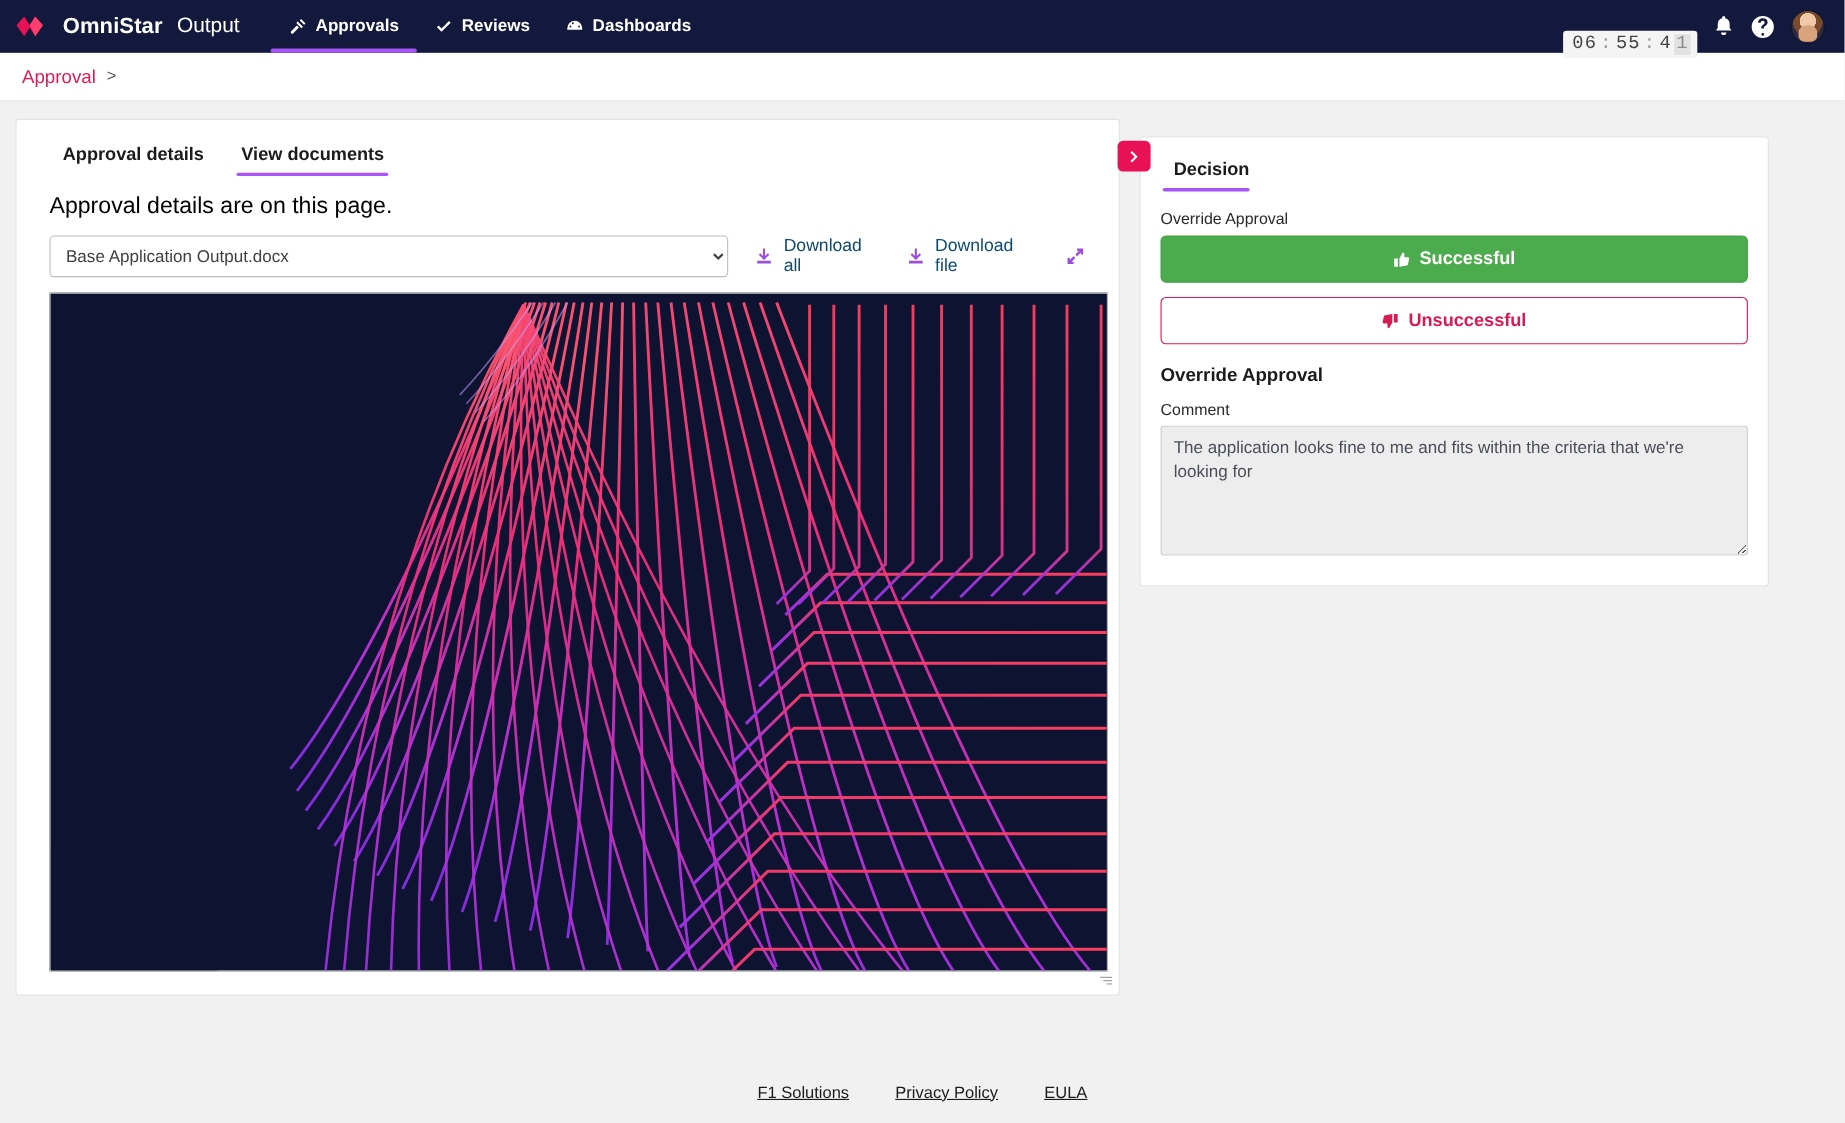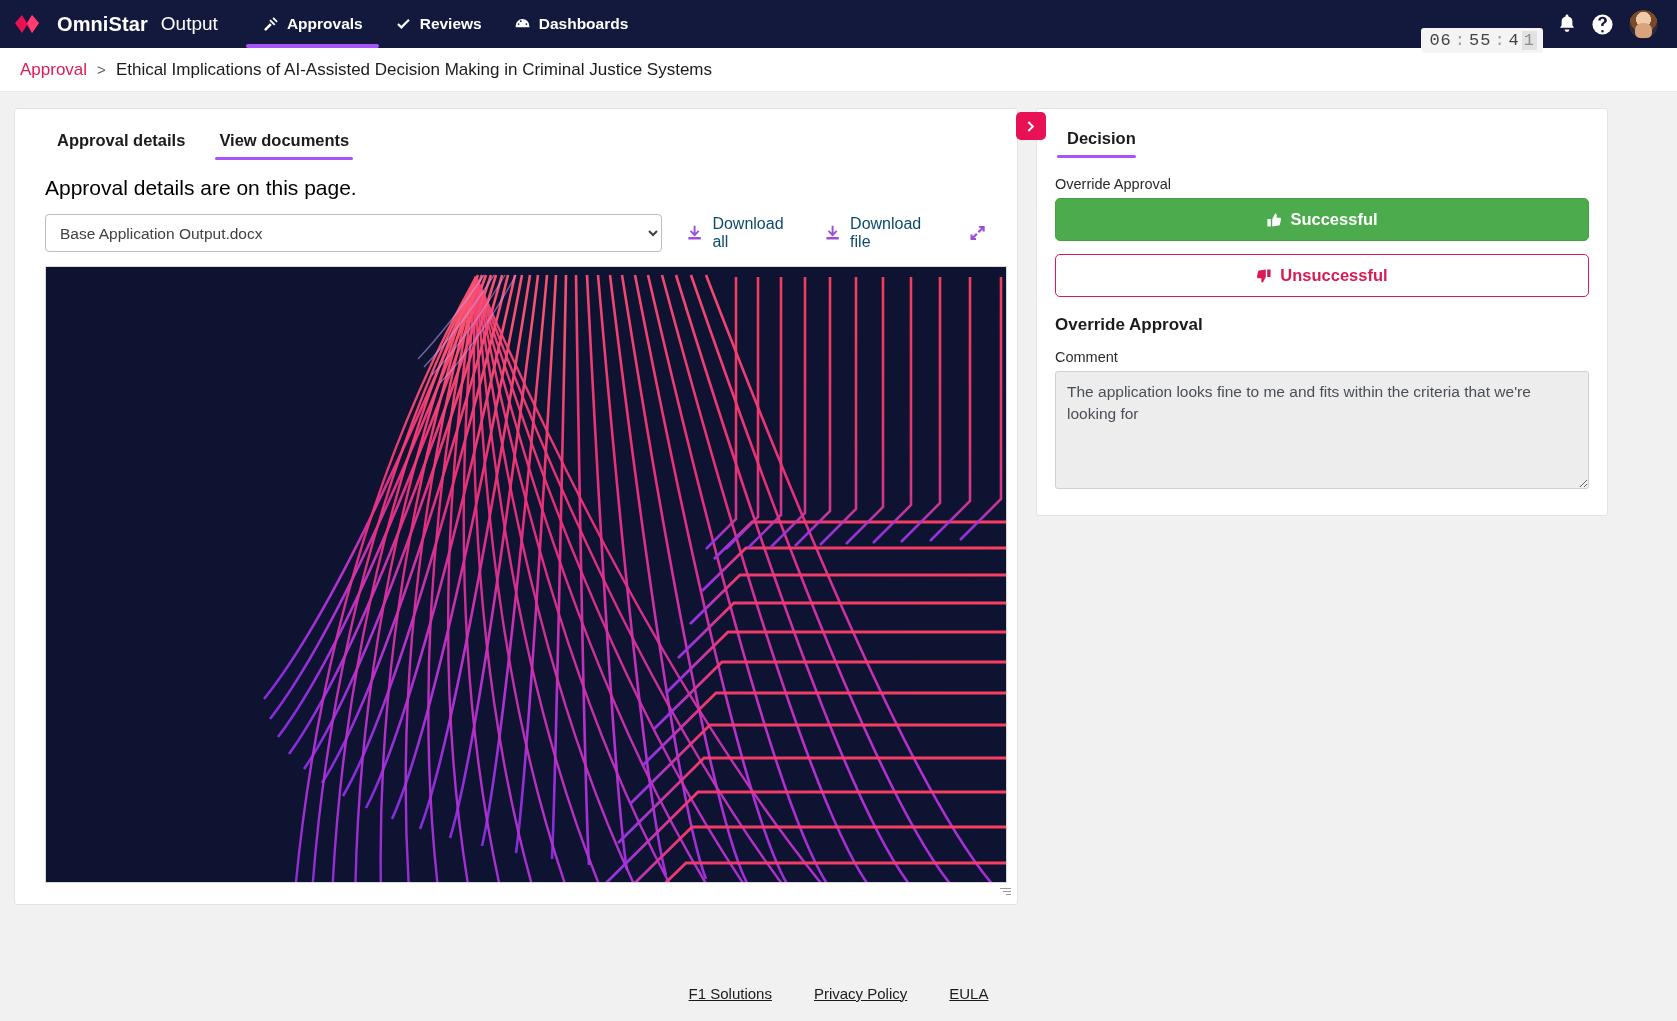--- a/index.html
+++ b/index.html
@@ -96,21 +96,21 @@
   }
   .resize-grip{
     position:absolute; right:6px; bottom:6px; width:12px; height:12px; cursor:nwse-resize;
   }
   .resize-grip span{ display:block; height:1px; background:#9a9a9a; margin:2px 0 0 auto; }
   .resize-grip span:nth-child(1){ width:11px; }
   .resize-grip span:nth-child(2){ width:8px; }
   .resize-grip span:nth-child(3){ width:5px; }
 
   
-  .right-wrap{ position:relative; width:572px; }
+  .right-wrap{ position:relative; width:572px;margin-top:16px; }
   .collapse-btn{
     position:absolute; left:-20px; top:4px; width:30px; height:28px;
     background:#e81155; border-radius:5px; display:flex; align-items:center;
     justify-content:center; cursor:pointer; z-index:5;
   }
   .collapse-btn svg{ width:13px; height:13px; fill:#fff; }
   .right-card{
     background:#ffffff; border:1px solid #e3e3e3; border-radius:3px;
     padding:14px 18px 22px 18px;
   }
@@ -195,21 +195,20 @@
       <circle cx="12" cy="12" r="10.5" fill="#fff"></circle>
       <path d="M12 17.8a1.3 1.3 0 1 0 0 2.6 1.3 1.3 0 0 0 0-2.6zM12 3.8c-2.6 0-4.4 1.7-4.5 4.1h2.6c.1-1.1.8-1.8 1.9-1.8 1 0 1.8.6 1.8 1.6 0 .9-.5 1.4-1.5 2.1-1.2.8-1.8 1.6-1.7 3v.7h2.5v-.5c0-1 .4-1.5 1.5-2.2 1.3-.9 2-1.8 2-3.2 0-2.3-1.9-3.8-4.6-3.8z" fill="#12193c"></path>
     </svg>
     <div class="avatar"></div>
   </div>
 </div>
 
 <div class="crumbbar">
   <span class="crumb-link">Approval</span>
   <span class="crumb-sep">&gt;</span>
-  <span class="crumb-cur">Ethical Implications of AI-Assisted Decision Making in Criminal Justice Systems</span>
 </div>
 
 <div class="page">
 
   <div class="left-card">
     <div class="tabs">
       <div class="tab">
         <span>Approval details</span>
       </div>
       <div class="tab active">

